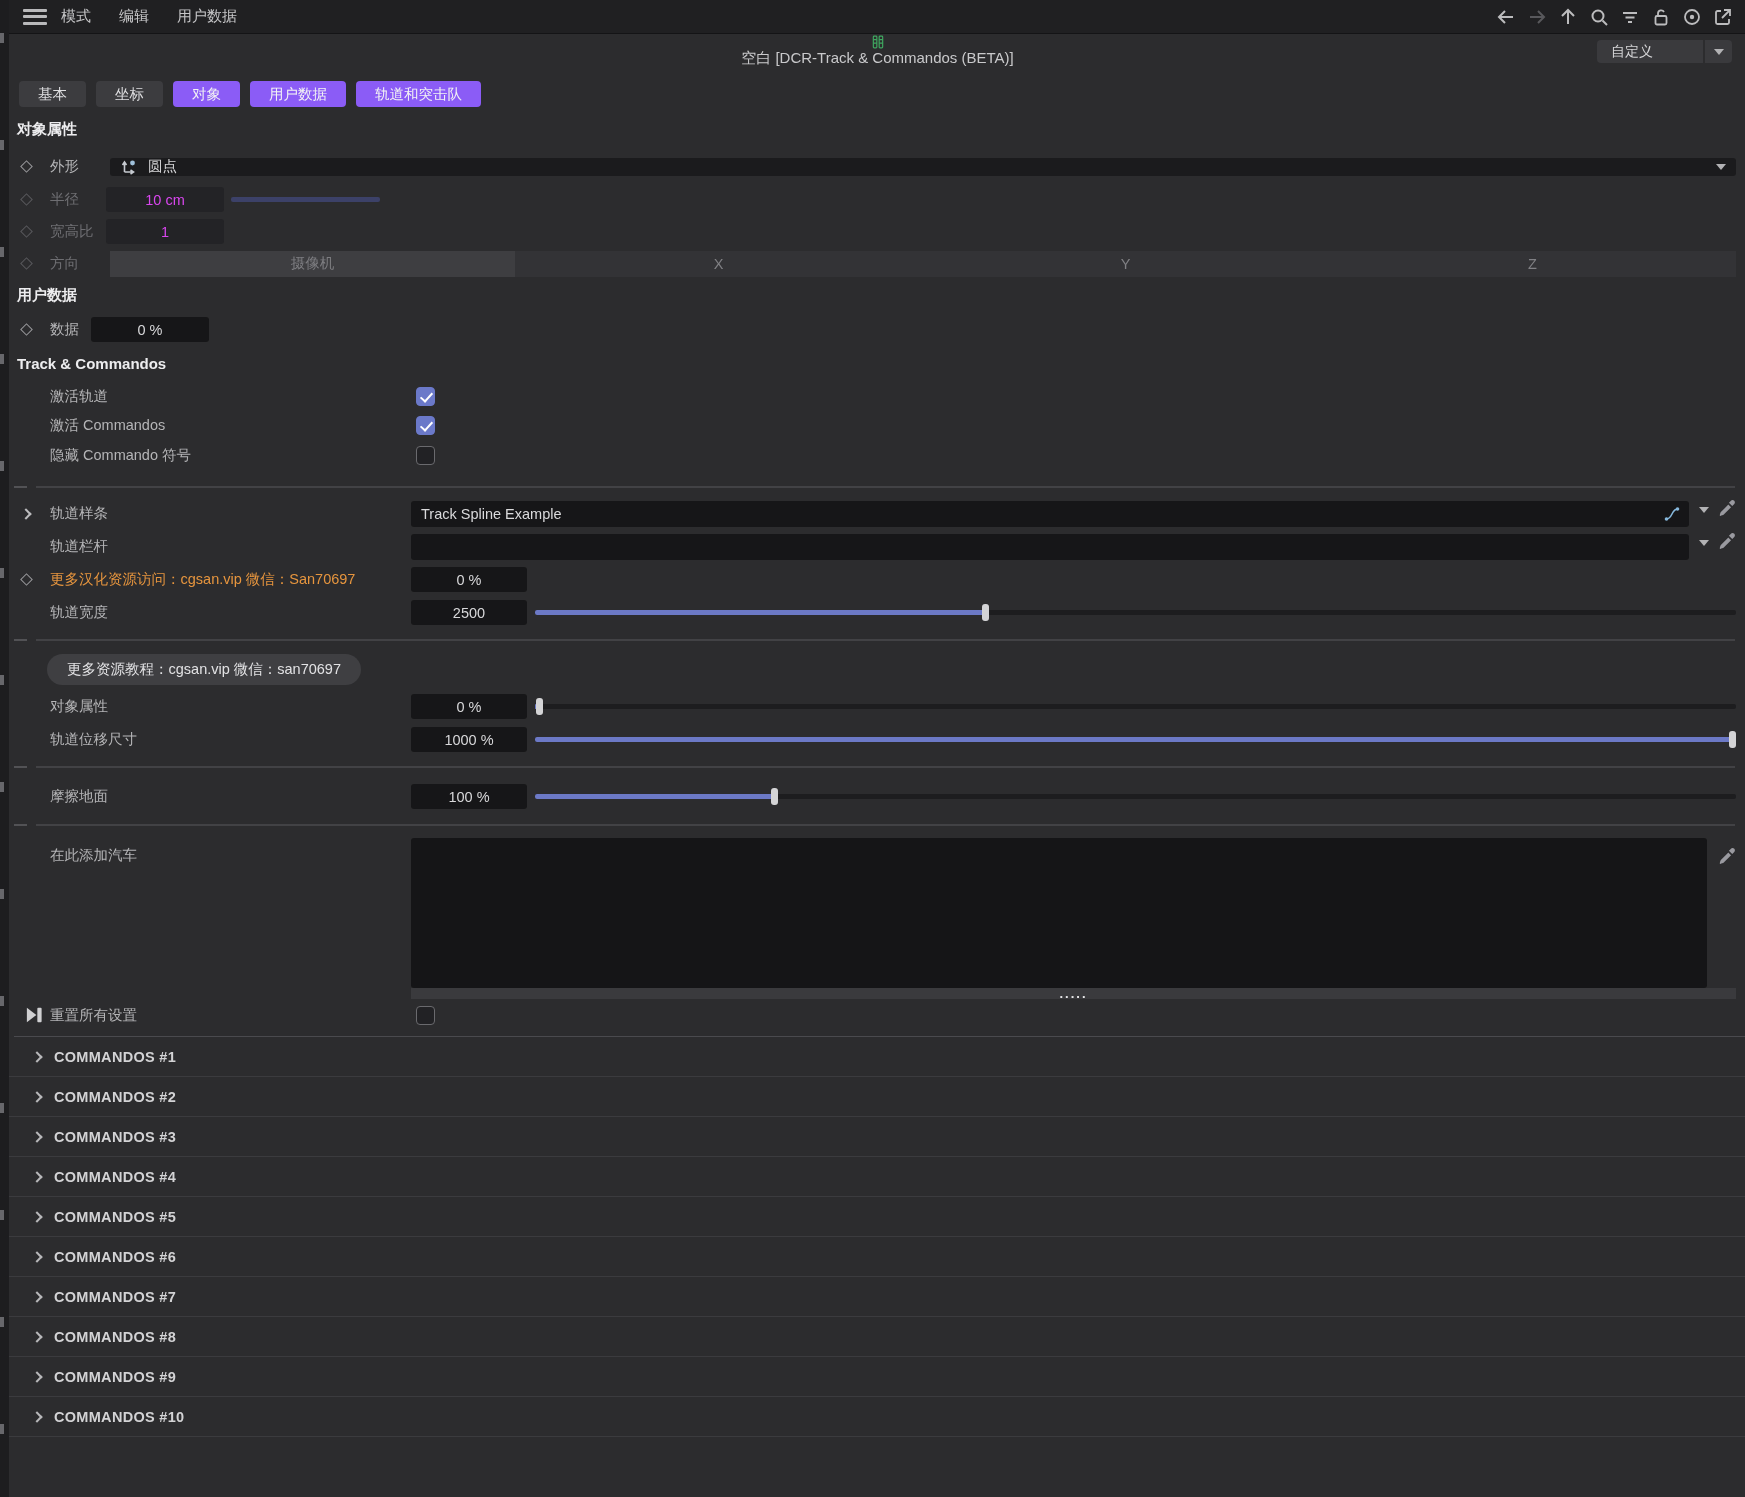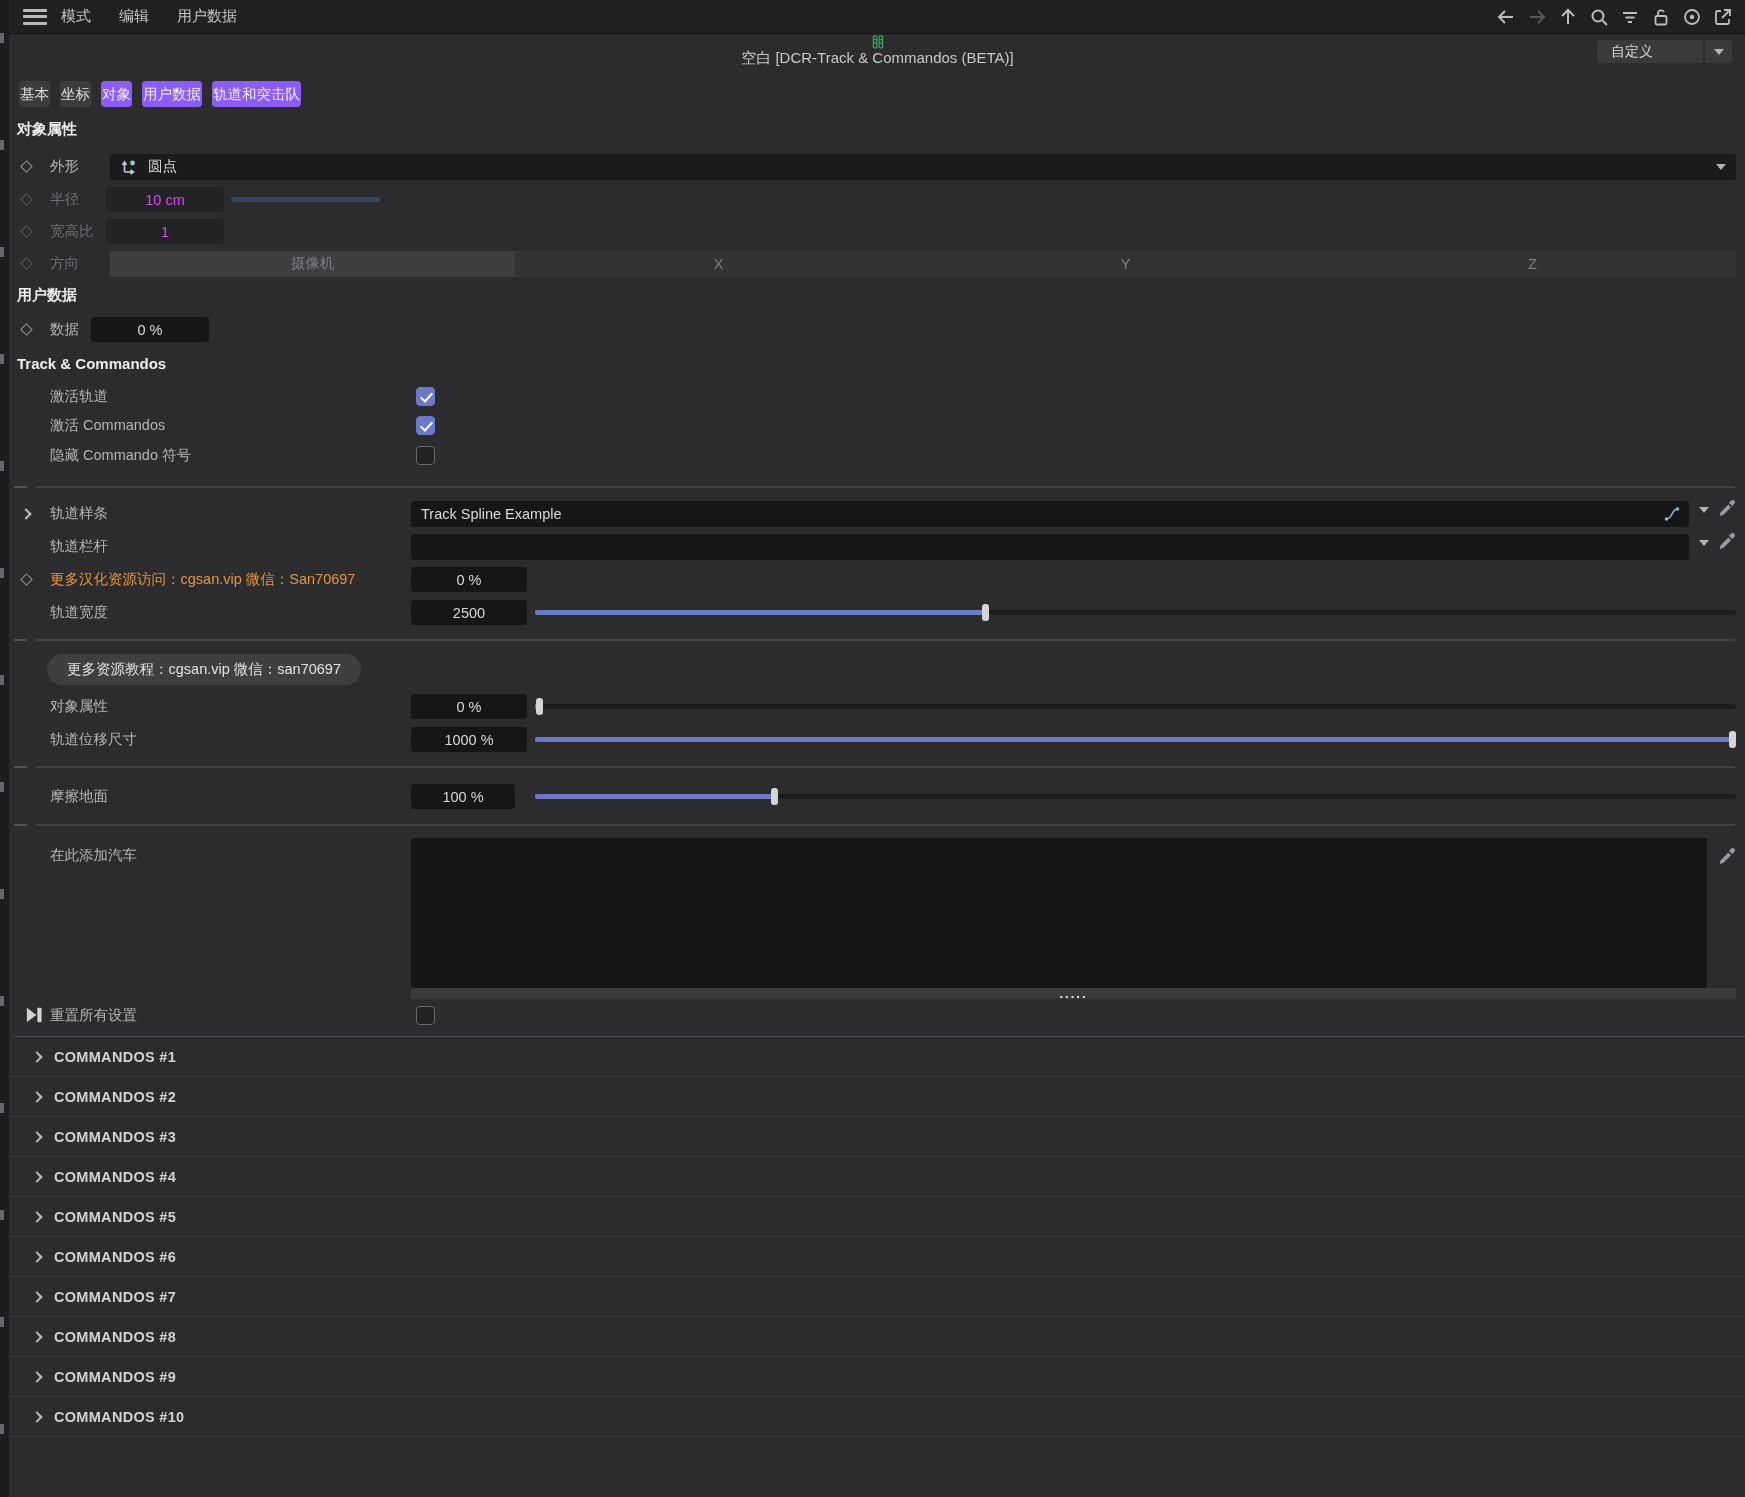--- a/index.html
+++ b/index.html
@@ -33,36 +33,36 @@
   .nav-icons{ position:absolute; right:12px; top:0; height:34px; display:flex; align-items:center; gap:11px;}
   .nav-icons svg{ display:block; }
   
   .titlebar{ position:absolute; left:9px; right:9px; top:35px; height:33px; display:flex; align-items:center;flex-direction:column;}
   .obj-icon{ margin-left:10px; }
   .obj-title{ margin-left:10px; font-size:15px; color:#c9c9cb; }
   .preset{ position:absolute; right:33px; top:5px; width:106px; height:23px; background:#3a3a3d; border-radius:4px 0 0 4px; display:flex; align-items:center; padding-left:14px; font-size:14px; color:#d6d6d8; cursor:pointer;}
   .preset-caret{ position:absolute; right:4px; top:5px; width:27px; height:23px; background:#3a3a3d; border-radius:0 4px 4px 0; display:flex; align-items:center; justify-content:center; cursor:pointer;}
   
   .tabs{ position:absolute; left:19px; top:81px; display:flex; gap:10px;}
-  .tab{ height:26px; padding:0 1px; background:#3c3c3f; border-radius:4px; display:flex; align-items:center; font-size:14.5px; color:#dedee0; cursor:pointer;}
+  .tab{ height:26px; padding:0 19px; background:#3c3c3f; border-radius:4px; display:flex; align-items:center; font-size:14.5px; color:#dedee0; cursor:pointer;}
   .tab.on{ background:#8b5cf6; color:#f2f2f4; }
   
   .row{ position:absolute; left:9px; right:9px; height:33px; display:flex; align-items:center; }
   .sect{ font-size:15px; font-weight:700; color:#ededef; margin-left:8px;}
   .lbl{ font-size:14.5px; color:#b5b5b7; }
   .lbl.dim{ color:#6e6e72; }
   .lbl.orange{ color:#e6953e; }
   .diamond{ position:absolute; left:13px; width:9px; height:9px; border:1.5px solid #98989b; transform:rotate(45deg); }
   .diamond.dim{ border-color:#58585c; }
   .expander{ position:absolute; left:13px; width:8px; height:8px; border-top:2px solid #bcbcbe; border-right:2px solid #bcbcbe; transform:rotate(45deg); cursor:pointer;}
   .lbl-ind{ margin-left:41px; }
   
   .field{ position:absolute; background:#161618; border-radius:3px; height:25px; display:flex; align-items:center; justify-content:center; color:#d8d8da; font-size:14.5px; cursor:text;}
   .field.dim{ background:#232326; color:#d946ef; }
-  .dropdown{ position:absolute; left:101px; right:0; height:26px; background:#1b1b1d; border-radius:3px; display:flex; align-items:center; cursor:pointer;}
+  .dropdown{ position:absolute; left:101px; right:0; height:18px; background:#1b1b1d; border-radius:3px; display:flex; align-items:center; cursor:pointer;}
   .dropdown .dd-text{ margin-left:10px; font-size:14.5px; color:#d8d8da;}
   .caret{ width:0; height:0; border-left:5px solid transparent; border-right:5px solid transparent; border-top:6px solid #b2b2b4; }
   .dd-caret{ position:absolute; right:10px; }
   
   .dirstrip{ position:absolute; left:101px; right:0; height:26px; background:#333336; display:flex;}
   .dir-cam{ width:405px; background:#3e3e41; display:flex; align-items:center; justify-content:center; color:#7d7d81; font-size:14.5px;}
   .dir-ax{ flex:1; display:flex; align-items:center; justify-content:center; color:#808084; font-size:14.5px;}
   
   .checkbox{ position:absolute; left:407px; width:19px; height:19px; border-radius:4px; background:#222225; border:1px solid #6a6a6e; cursor:pointer;}
   .checkbox.on{ background:#6b79c9; border:1px solid #6b79c9; }
@@ -317,21 +317,21 @@
     <div class="track"></div>
     <div class="fill"></div>
     <div class="handle"></div>
   </div>
 </div>
 
 <div class="gdiv" style="top:766px"></div>
 
 <div class="row" style="top:780px">
   <span class="lbl lbl-ind">摩擦地面</span>
-  <div class="field" style="left:402px;width:104px">100 %</div>
+  <div class="field" style="left:402px;width:116px">100 %</div>
   <div class="slider" style="--f: 0.198;">
     <div class="track"></div>
     <div class="fill"></div>
     <div class="handle"></div>
   </div>
 </div>
 
 <div class="gdiv" style="top:824px"></div>
 
 <div class="row" style="top:838px;height:150px;align-items:flex-start">

